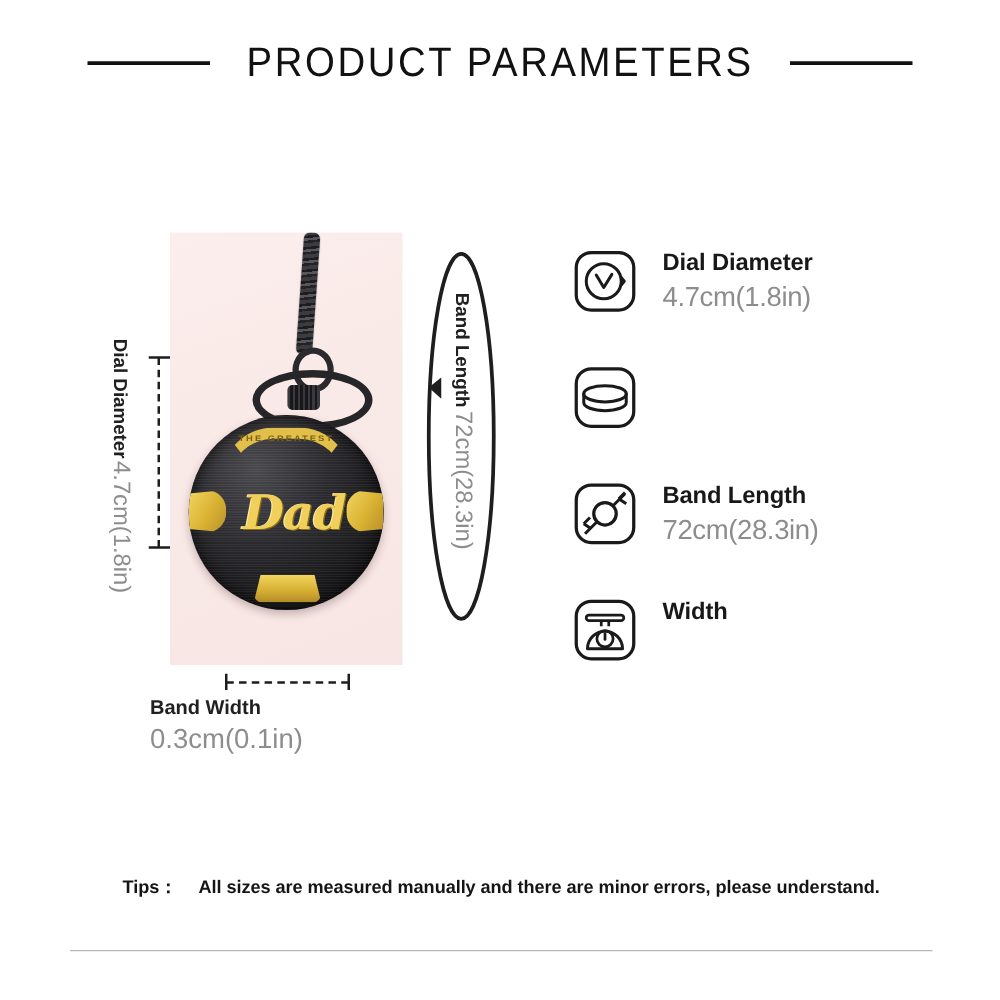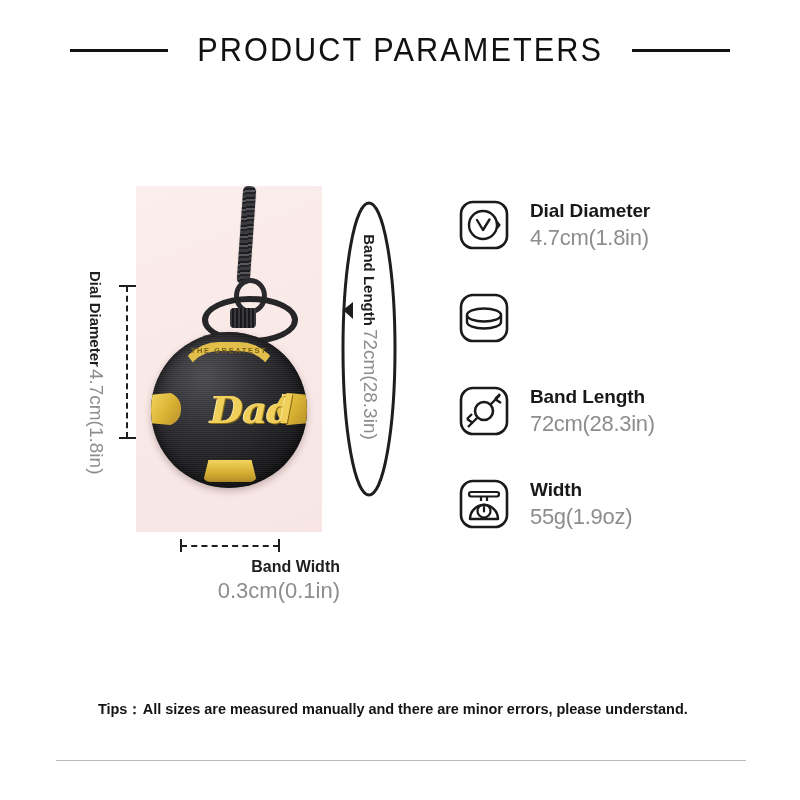--- a/index.html
+++ b/index.html
@@ -176,21 +176,20 @@
     top: 55px;
     width: 169px;
     text-align: center;
     font-family: "DejaVu Serif", serif;
     font-style: italic;
     font-weight: 700;
     font-size: 38px;
     color: #f0cf5a;
     text-shadow: 1px 1px 0 #8a6d14, -1px 0 0 #fbeaa0;
     letter-spacing: -0.5px;
-    margin-left: 16px;
   }
 
   
   #dial-diameter-dim {
     position: absolute;
     left: 62px;
     top: 282px;
     width: 70px;
     height: 160px;
   }
@@ -279,21 +278,21 @@
     height: 13px;
     background: #1e1e1e;
   }
   .h-dim-cap.left { left: 2px; }
   .h-dim-cap.right { right: 2px; }
   #band-width-labels {
     position: absolute;
     left: 120px;
     top: 558px;
     width: 220px;
-    text-align: right;
+    text-align: left;
   }
   #band-width-labels .dim-label { display: block; font-size: 16px; }
   #band-width-labels .dim-value { display: block; font-size: 22px; margin-top: 2px; }
 
   
   #spec-list {
     position: absolute;
     left: 458px;
     top: 198px;
     width: 300px;
@@ -331,21 +330,21 @@
   #tips {
     position: absolute;
     left: 98px;
     top: 700px;
     font-size: 14.5px;
     font-weight: 700;
     color: #151515;
     letter-spacing: -0.05px;
     white-space: nowrap;
   }
-  #tips .tips-prefix { margin-right: 1px; }
+  #tips .tips-prefix { margin-right: 17px; }
   #footer-rule {
     position: absolute;
     left: 56px;
     top: 760px;
     width: 690px;
     height: 1px;
     background: #b9b9b9;
   }
 </style>
 </head>
@@ -453,21 +452,20 @@
         <rect x="3" y="3" width="46" height="46" rx="12" ry="12" fill="none" stroke="#1a1a1a" stroke-width="2.6"></rect>
         <rect x="11" y="14" width="30" height="4.5" rx="2.2" fill="none" stroke="#1a1a1a" stroke-width="2.2"></rect>
         <path d="M23 19 L23 23 M29 19 L29 23" fill="none" stroke="#1a1a1a" stroke-width="2.2"></path>
         <path d="M12 41 A14 14 0 0 1 40 41 Z" fill="none" stroke="#1a1a1a" stroke-width="2.4" stroke-linejoin="round"></path>
         <circle cx="26" cy="33" r="6.5" fill="none" stroke="#1a1a1a" stroke-width="2.2"></circle>
         <path d="M26 29 L26 33.5" fill="none" stroke="#1a1a1a" stroke-width="2.2" stroke-linecap="round"></path>
       </svg>
     </div>
     <div class="spec-text">
       <div class="spec-label">Width</div>
-      <div class="spec-value">55g(1.9oz)</div>
     </div>
   </div>
 
 </div>
 
 <div id="tips">
   <span class="tips-prefix">Tips：</span><span>All sizes are measured manually and there are minor errors, please understand.</span>
 </div>
 <div id="footer-rule"></div>
 

